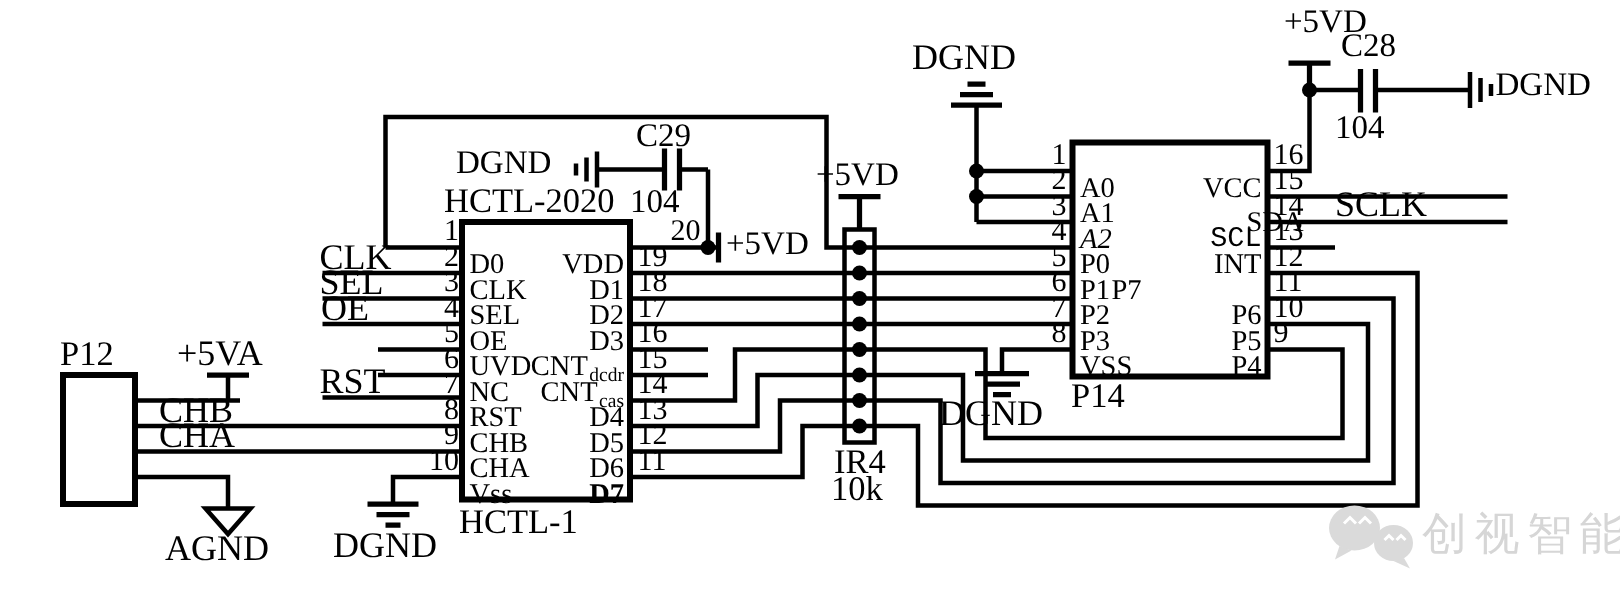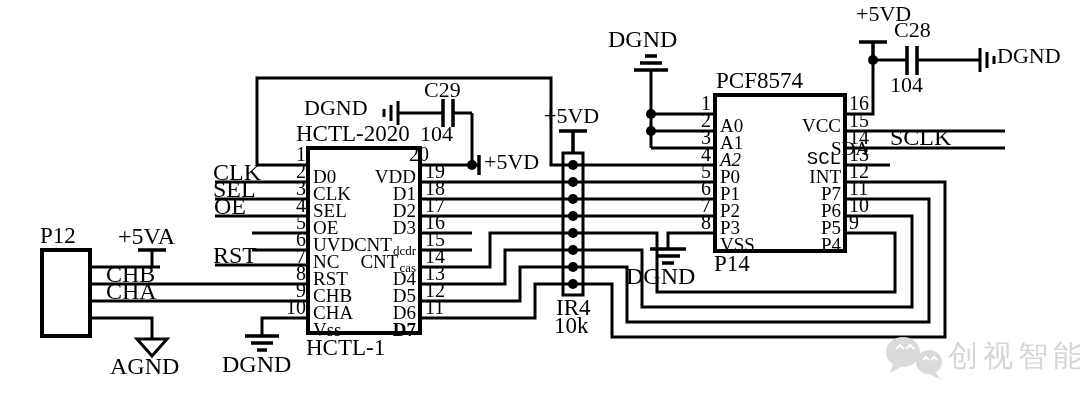--- a/index.html
+++ b/index.html
@@ -187,21 +187,20 @@
   <div class="lbl lbl-ttl" style="left:306px;top:336px">HCTL-1</div>
   <div class="lbl" style="left:304px;top:97px">DGND</div>
   <div class="lbl" style="left:424px;top:79px">C29</div>
   <div class="lbl" style="left:420px;top:123px">104</div>
   <div class="lbl" style="left:484px;top:151px">+5VD</div>
   <div class="lbl" style="left:544px;top:105px">+5VD</div>
   <div class="lbl lbl-ttl" style="left:556px;top:296px">IR4</div>
   <div class="lbl lbl-ttl" style="left:554px;top:314px">10k</div>
 
   <div class="lbl lbl-lg" style="left:608px;top:27px">DGND</div>
-  <div class="lbl lbl-ttl" style="left:716px;top:69px">PCF8574</div>
   <div class="lbl lbl-lg" style="left:626px;top:264px">DGND</div>
   <div class="lbl lbl-ttl" style="left:714px;top:252px">P14</div>
 
   <div class="lbl" style="left:856px;top:3px">+5VD</div>
   <div class="lbl" style="left:894px;top:19px">C28</div>
   <div class="lbl" style="left:890px;top:74px">104</div>
   <div class="lbl" style="left:997px;top:45px">DGND</div>
   <div class="lbl lbl-lg" style="left:890px;top:125px">SCLK</div>
 
   <div class="wm-text">创视智能</div>
@@ -222,21 +221,21 @@
       <div class="pnum" style="left: 266px; top: 246px; width: 40px; text-align: right;">7</div>
       <div class="pname" style="left: 313px; top: 269px; width: 90px; text-align: left;">RST</div>
       <div class="pnum" style="left: 266px; top: 263px; width: 40px; text-align: right;">8</div>
       <div class="pname" style="left: 313px; top: 286px; width: 90px; text-align: left;">CHB</div>
       <div class="pnum" style="left: 266px; top: 280px; width: 40px; text-align: right;">9</div>
       <div class="pname" style="left: 313px; top: 303px; width: 90px; text-align: left;">CHA</div>
       <div class="pnum" style="left: 266px; top: 297px; width: 40px; text-align: right;">10</div>
       <div class="pname" style="left: 313px; top: 320px; width: 90px; text-align: left;">Vss</div>
     </div>
   <div>
-      <div class="pnum" style="left: 409px; top: 144px; width: 40px; text-align: left;">20</div>
+      <div class="pnum" style="left: 447px; top: 144px; width: 40px; text-align: left;">20</div>
       <div class="pname" style="left: 316px; top: 167px; width: 100px; text-align: right;">VDD</div>
       <div class="pnum" style="left: 425px; top: 161px; width: 40px; text-align: left;">19</div>
       <div class="pname" style="left: 316px; top: 184px; width: 100px; text-align: right;">D1</div>
       <div class="pnum" style="left: 425px; top: 178px; width: 40px; text-align: left;">18</div>
       <div class="pname" style="left: 316px; top: 201px; width: 100px; text-align: right;">D2</div>
       <div class="pnum" style="left: 425px; top: 195px; width: 40px; text-align: left;">17</div>
       <div class="pname" style="left: 316px; top: 218px; width: 100px; text-align: right;">D3</div>
       <div class="pnum" style="left: 425px; top: 212px; width: 40px; text-align: left;">16</div>
       <div class="pname" style="left: 316px; top: 235px; width: 100px; text-align: right;">CNT<span class="psub">dcdr</span></div>
       <div class="pnum" style="left: 425px; top: 229px; width: 40px; text-align: left;">15</div>
@@ -271,21 +270,21 @@
   <div>
       <div class="pnum" style="left: 849px; top: 93px; width: 40px; text-align: left;">16</div>
       <div class="pname" style="left: 741px; top: 116px; width: 100px; text-align: right;">VCC</div>
       <div class="pnum" style="left: 849px; top: 110px; width: 40px; text-align: left;">15</div>
       <div class="pname" style="left: 741px; top: 139px; width: 100px; text-align: right; margin-left: 28px;">SDA</div>
       <div class="pnum" style="left: 849px; top: 127px; width: 40px; text-align: left;">14</div>
       <div class="pname" style="left: 741px; top: 150px; width: 100px; text-align: right; font-family: Liberation Mono, monospace;">SCL</div>
       <div class="pnum" style="left: 849px; top: 144px; width: 40px; text-align: left;">13</div>
       <div class="pname" style="left: 741px; top: 167px; width: 100px; text-align: right;">INT</div>
       <div class="pnum" style="left: 849px; top: 161px; width: 40px; text-align: left;">12</div>
-      <div class="pname" style="left: 741px; top: 184px; width: 100px; text-align: right;">P7</div>
+      <div class="pname" style="left: 741px; top: 184px; width: 100px; text-align: left;">P7</div>
       <div class="pnum" style="left: 849px; top: 178px; width: 40px; text-align: left;">11</div>
       <div class="pname" style="left: 741px; top: 201px; width: 100px; text-align: right;">P6</div>
       <div class="pnum" style="left: 849px; top: 195px; width: 40px; text-align: left;">10</div>
       <div class="pname" style="left: 741px; top: 218px; width: 100px; text-align: right;">P5</div>
       <div class="pnum" style="left: 849px; top: 212px; width: 40px; text-align: left;">9</div>
       <div class="pname" style="left: 741px; top: 235px; width: 100px; text-align: right;">P4</div>
     </div>
 
 </div>
 

